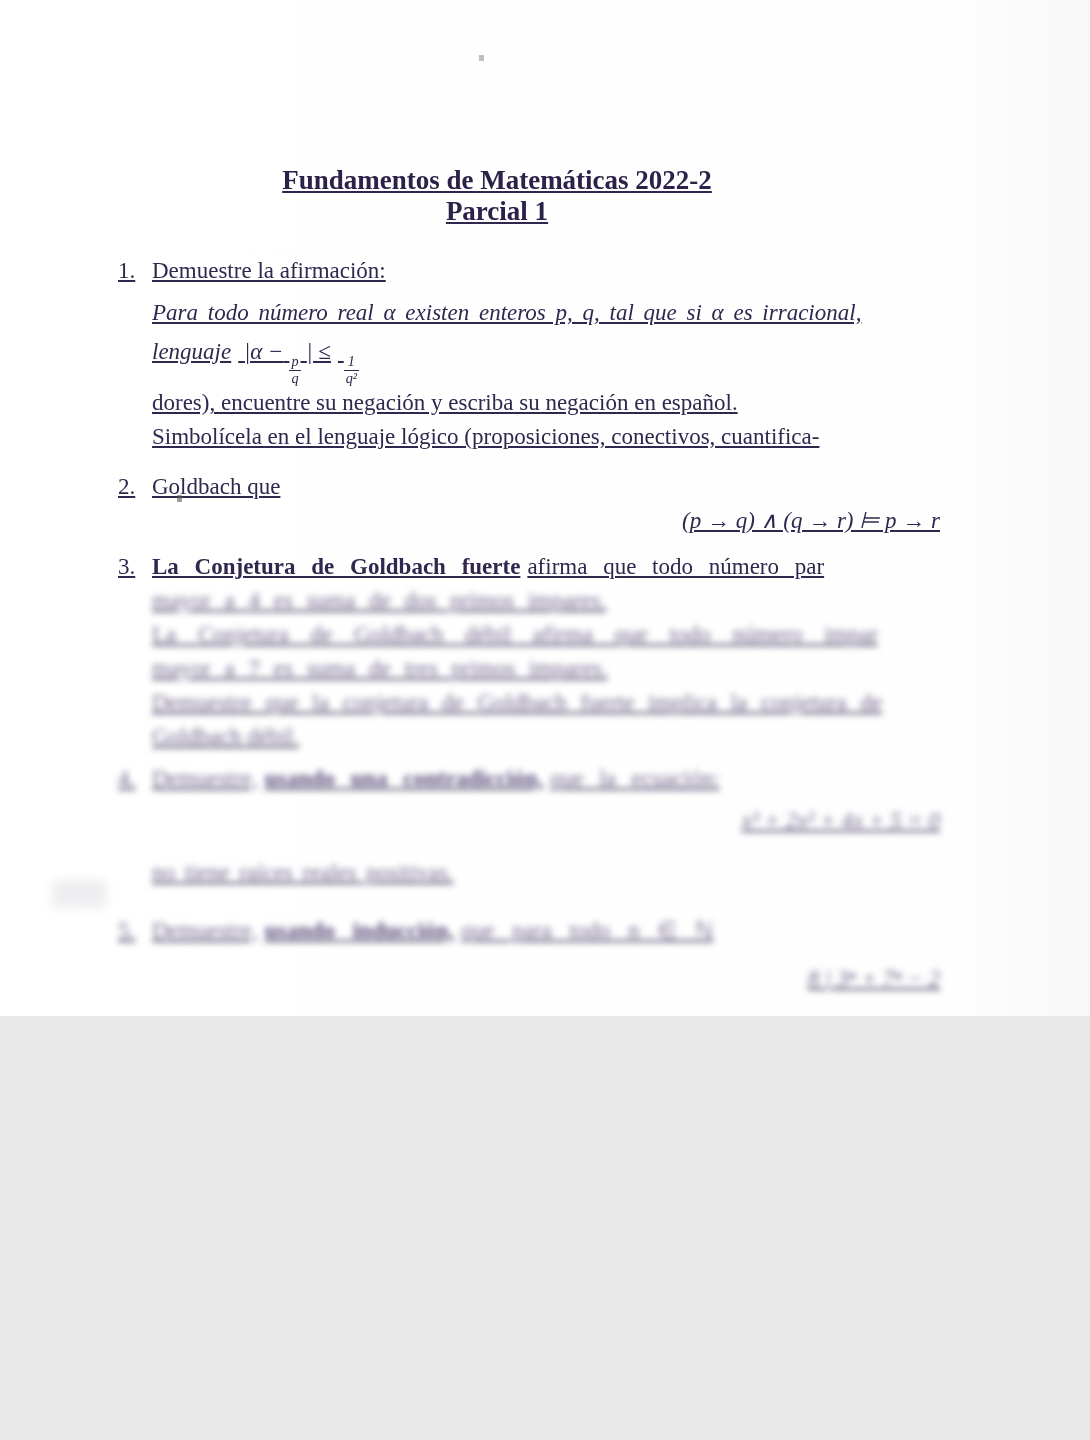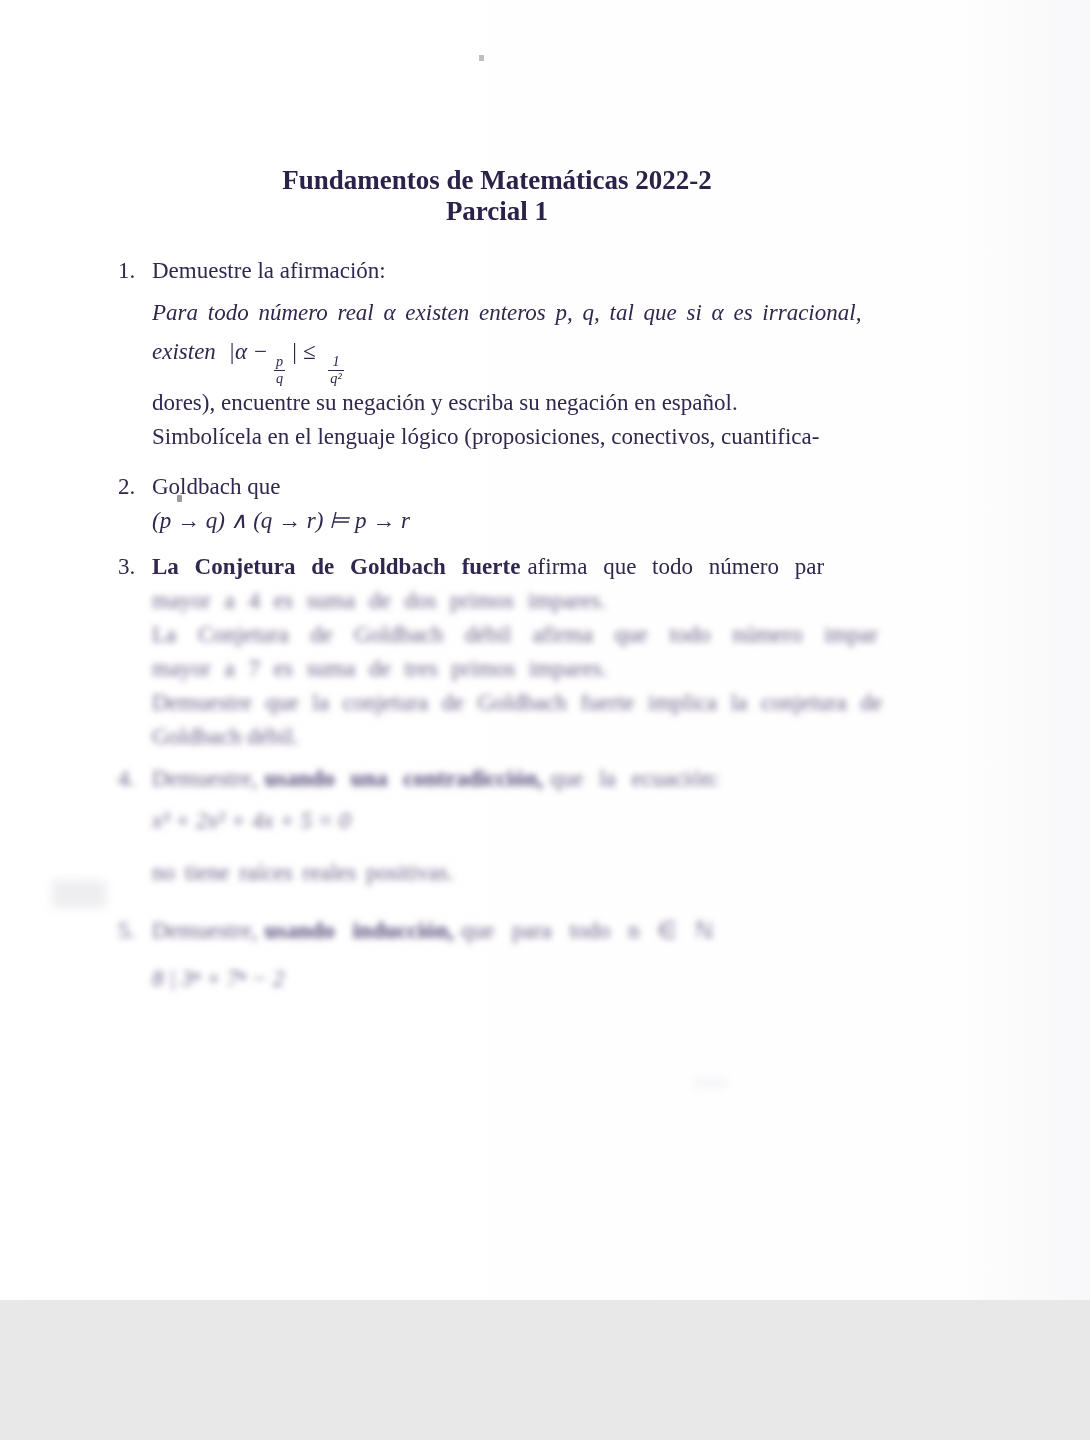--- a/index.html
+++ b/index.html
@@ -1,23 +1,24 @@
 <!DOCTYPE html>
 <html><head>
 <meta charset="utf-8">
 <style>
   html,body { margin:0; padding:0; background:#e8e8e8; }
   .page {
     position:relative;
-    width:1090px; height:1300px;
+    width:1090px; height:1016px;
     margin:0 auto;
     background:linear-gradient(90deg, #ffffff 0%, #fefefe 88%, #f8f7f9 100%);
     font-family:"Liberation Serif", serif;
     color:#31274e;
     overflow:hidden;
+    text-decoration:underline;
   }
   .titles {
     padding-top:165px;
     text-align:center;
     transform:translateX(-48px);
     font-weight:bold;
     font-size:27px;
     line-height:31px;
     color:#2c2249;
   }
@@ -28,21 +29,21 @@
   }
   .item { display:flex; }
   .item .num { width:34px; flex:none; }
   .item .body { flex:1; min-width:0; }
   .mb10 { margin-bottom:16px; }
   .mb12 { margin-bottom:12px; }
   .mb8  { margin-bottom:8px; }
   .mb24 { margin-bottom:24px; }
   .it { font-style:italic; }
   .b  { font-weight:bold; }
-  .formula { text-align:left; }
+  .formula { text-align:right; }
   .mathline { line-height:44px; }
   .frac {
     display:inline-flex; flex-direction:column;
     vertical-align:-0.52em; text-align:center;
     font-size:0.62em; line-height:1.08; font-style:italic;
   }
   .frac .den { border-top:1.5px solid currentColor; padding:0 2px; }
   .gap-r { margin-right:7px; }
   
   .blur   { filter:blur(3px) contrast(0.92); color:#6e5f8a; }
@@ -76,21 +77,21 @@
   </div>
 
   <div class="items">
 
     <div class="item mb10">
       <div class="num">1.</div>
       <div class="body">
         <div>Demuestre la afirmación:</div>
         <div class="it ws4">Para todo número real α existen enteros p, q, tal que si α es irracional,</div>
         <div class="it mathline">
-          <span class="gap-r">existen</span>
+          <span class="gap-r">lenguaje</span>
           <span>|α −</span>
           <span class="frac">
               <span class="numr">p</span>
               <span class="den">q</span>
             </span>
           <span class="gap-r">| ≤</span>
           <span class="frac">
               <span class="numr">1</span>
               <span class="den">q²</span>
             </span>

